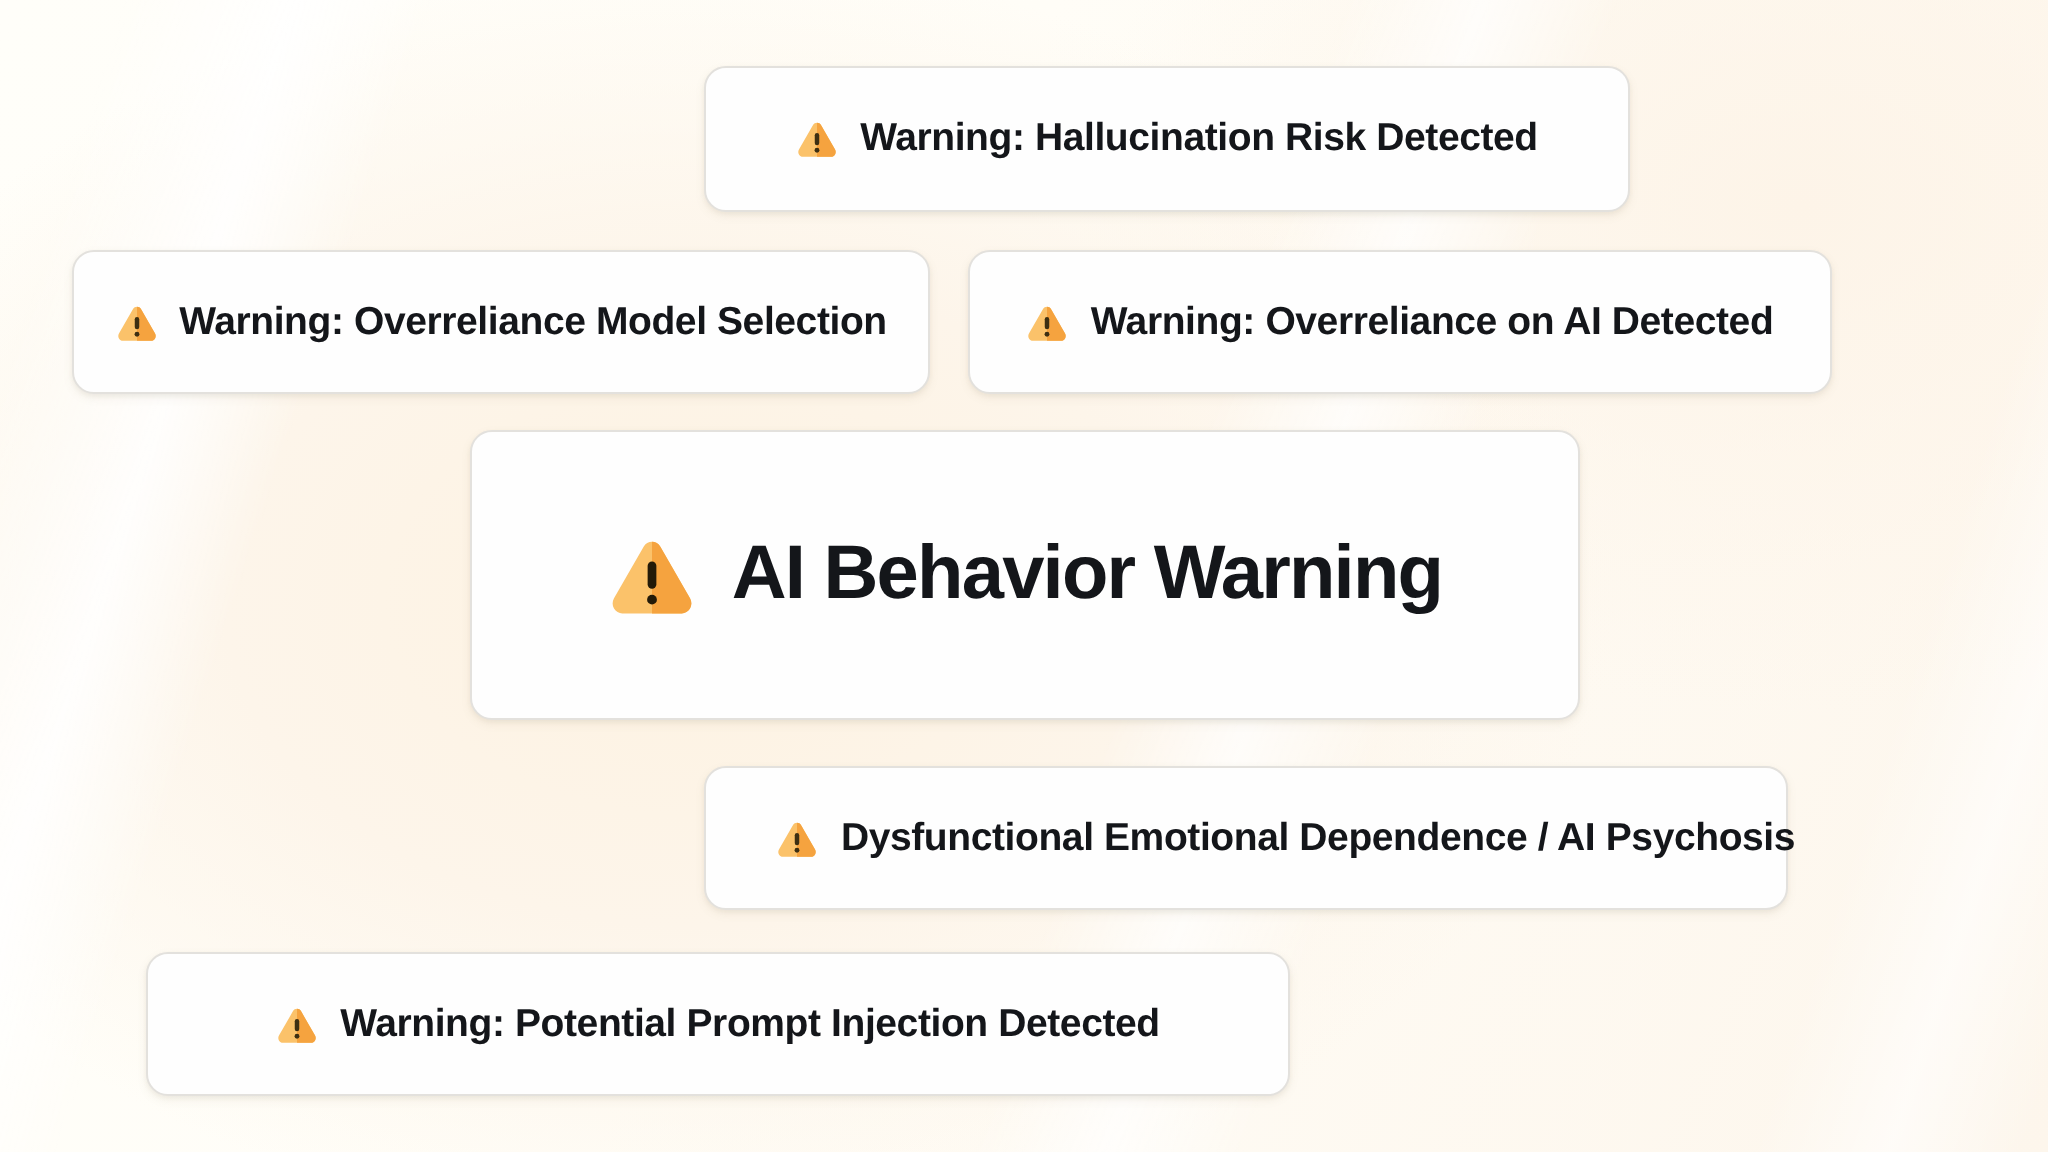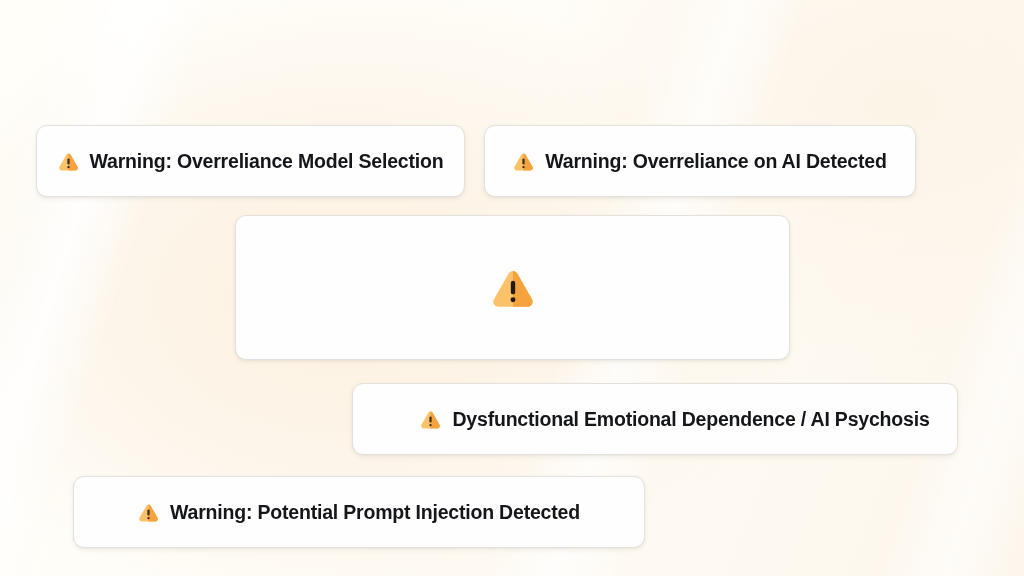--- a/index.html
+++ b/index.html
@@ -66,39 +66,50 @@
     color: #14161a;
     font-weight: bold;
     letter-spacing: -0.2px;
   }
 
   
   .card--hallucination { left: 352px; top: 33px;  width: 463px; height: 73px; }
   .card--inefficient   { left: 36px;  top: 125px; width: 429px; height: 72px; }
   .card--overreliance  { left: 484px; top: 125px; width: 432px; height: 72px; text-align: right; }
   .card--main          { left: 235px; top: 215px; width: 555px; height: 145px; }
-  .card--dependence    { left: 352px; top: 383px; width: 606px; height: 72px; padding-left: 40px; }
+  .card--dependence    { left: 352px; top: 383px; width: 542px; height: 72px; padding-left: 40px; }
   .card--injection     { left: 73px;  top: 476px; width: 572px; height: 72px; }
 
   .card--hallucination .card-label,
   .card--inefficient .card-label,
   .card--overreliance .card-label,
   .card--dependence .card-label,
   .card--injection .card-label {
     font-size: 19.5px;
   }
 
   .card--main .card-inner { gap: 18px; }
   .card--main .card-label { font-size: 38px; letter-spacing: -0.9px; }
 </style>
 </head>
 <body>
 
 <div id="stage">
 
+  <div class="card card--hallucination">
+    <div class="card-inner">
+      <svg class="warn-icon" width="21" height="19" viewBox="0 0 48 44">
+        <path d="M24 3.2c1.9 0 3.6 1 4.6 2.7l16.3 28.4c1 1.8 1 3.9 0 5.6-1 1.7-2.7 2.7-4.6 2.7H7.7c-1.9 0-3.6-1-4.6-2.7-1-1.7-1-3.8 0-5.6L19.4 5.9C20.4 4.2 22.1 3.2 24 3.2z" fill="#fbc26a"></path>
+        <path d="M24 3.2c1.9 0 3.6 1 4.6 2.7l16.3 28.4c1 1.8 1 3.9 0 5.6-1 1.7-2.7 2.7-4.6 2.7H24z" fill="#f5a33f"></path>
+        <rect x="21.4" y="15" width="5.2" height="14.2" rx="2.6" fill="#3d2f12"></rect>
+        <circle cx="24" cy="35" r="2.8" fill="#3d2f12"></circle>
+      </svg>
+      <span class="card-label">Warning: Hallucination Risk Detected</span>
+    </div>
+  </div>
 
   <div class="card card--inefficient">
     <div class="card-inner">
       <svg class="warn-icon" width="21" height="19" viewBox="0 0 48 44">
         <path d="M24 3.2c1.9 0 3.6 1 4.6 2.7l16.3 28.4c1 1.8 1 3.9 0 5.6-1 1.7-2.7 2.7-4.6 2.7H7.7c-1.9 0-3.6-1-4.6-2.7-1-1.7-1-3.8 0-5.6L19.4 5.9C20.4 4.2 22.1 3.2 24 3.2z" fill="#fbc26a"></path>
         <path d="M24 3.2c1.9 0 3.6 1 4.6 2.7l16.3 28.4c1 1.8 1 3.9 0 5.6-1 1.7-2.7 2.7-4.6 2.7H24z" fill="#f5a33f"></path>
         <rect x="21.4" y="15" width="5.2" height="14.2" rx="2.6" fill="#3d2f12"></rect>
         <circle cx="24" cy="35" r="2.8" fill="#3d2f12"></circle>
       </svg>
       <span class="card-label">Warning: Overreliance Model Selection</span>
@@ -118,20 +129,21 @@
   </div>
 
   <div class="card card--main">
     <div class="card-inner">
       <svg class="warn-icon" width="44" height="40" viewBox="0 0 48 44">
         <path d="M24 3.2c1.9 0 3.6 1 4.6 2.7l16.3 28.4c1 1.8 1 3.9 0 5.6-1 1.7-2.7 2.7-4.6 2.7H7.7c-1.9 0-3.6-1-4.6-2.7-1-1.7-1-3.8 0-5.6L19.4 5.9C20.4 4.2 22.1 3.2 24 3.2z" fill="#fbc26a"></path>
         <path d="M24 3.2c1.9 0 3.6 1 4.6 2.7l16.3 28.4c1 1.8 1 3.9 0 5.6-1 1.7-2.7 2.7-4.6 2.7H24z" fill="#f5a33f"></path>
         <rect x="21.6" y="14" width="4.8" height="15" rx="2.4" fill="#231a08"></rect>
         <circle cx="24" cy="35" r="2.7" fill="#231a08"></circle>
       </svg>
+      <span class="card-label">AI Behavior Warning</span>
     </div>
   </div>
 
   <div class="card card--dependence">
     <div class="card-inner">
       <svg class="warn-icon" width="21" height="19" viewBox="0 0 48 44">
         <path d="M24 3.2c1.9 0 3.6 1 4.6 2.7l16.3 28.4c1 1.8 1 3.9 0 5.6-1 1.7-2.7 2.7-4.6 2.7H7.7c-1.9 0-3.6-1-4.6-2.7-1-1.7-1-3.8 0-5.6L19.4 5.9C20.4 4.2 22.1 3.2 24 3.2z" fill="#fbc26a"></path>
         <path d="M24 3.2c1.9 0 3.6 1 4.6 2.7l16.3 28.4c1 1.8 1 3.9 0 5.6-1 1.7-2.7 2.7-4.6 2.7H24z" fill="#f5a33f"></path>
         <rect x="21.4" y="15" width="5.2" height="14.2" rx="2.6" fill="#3d2f12"></rect>
         <circle cx="24" cy="35" r="2.8" fill="#3d2f12"></circle>

